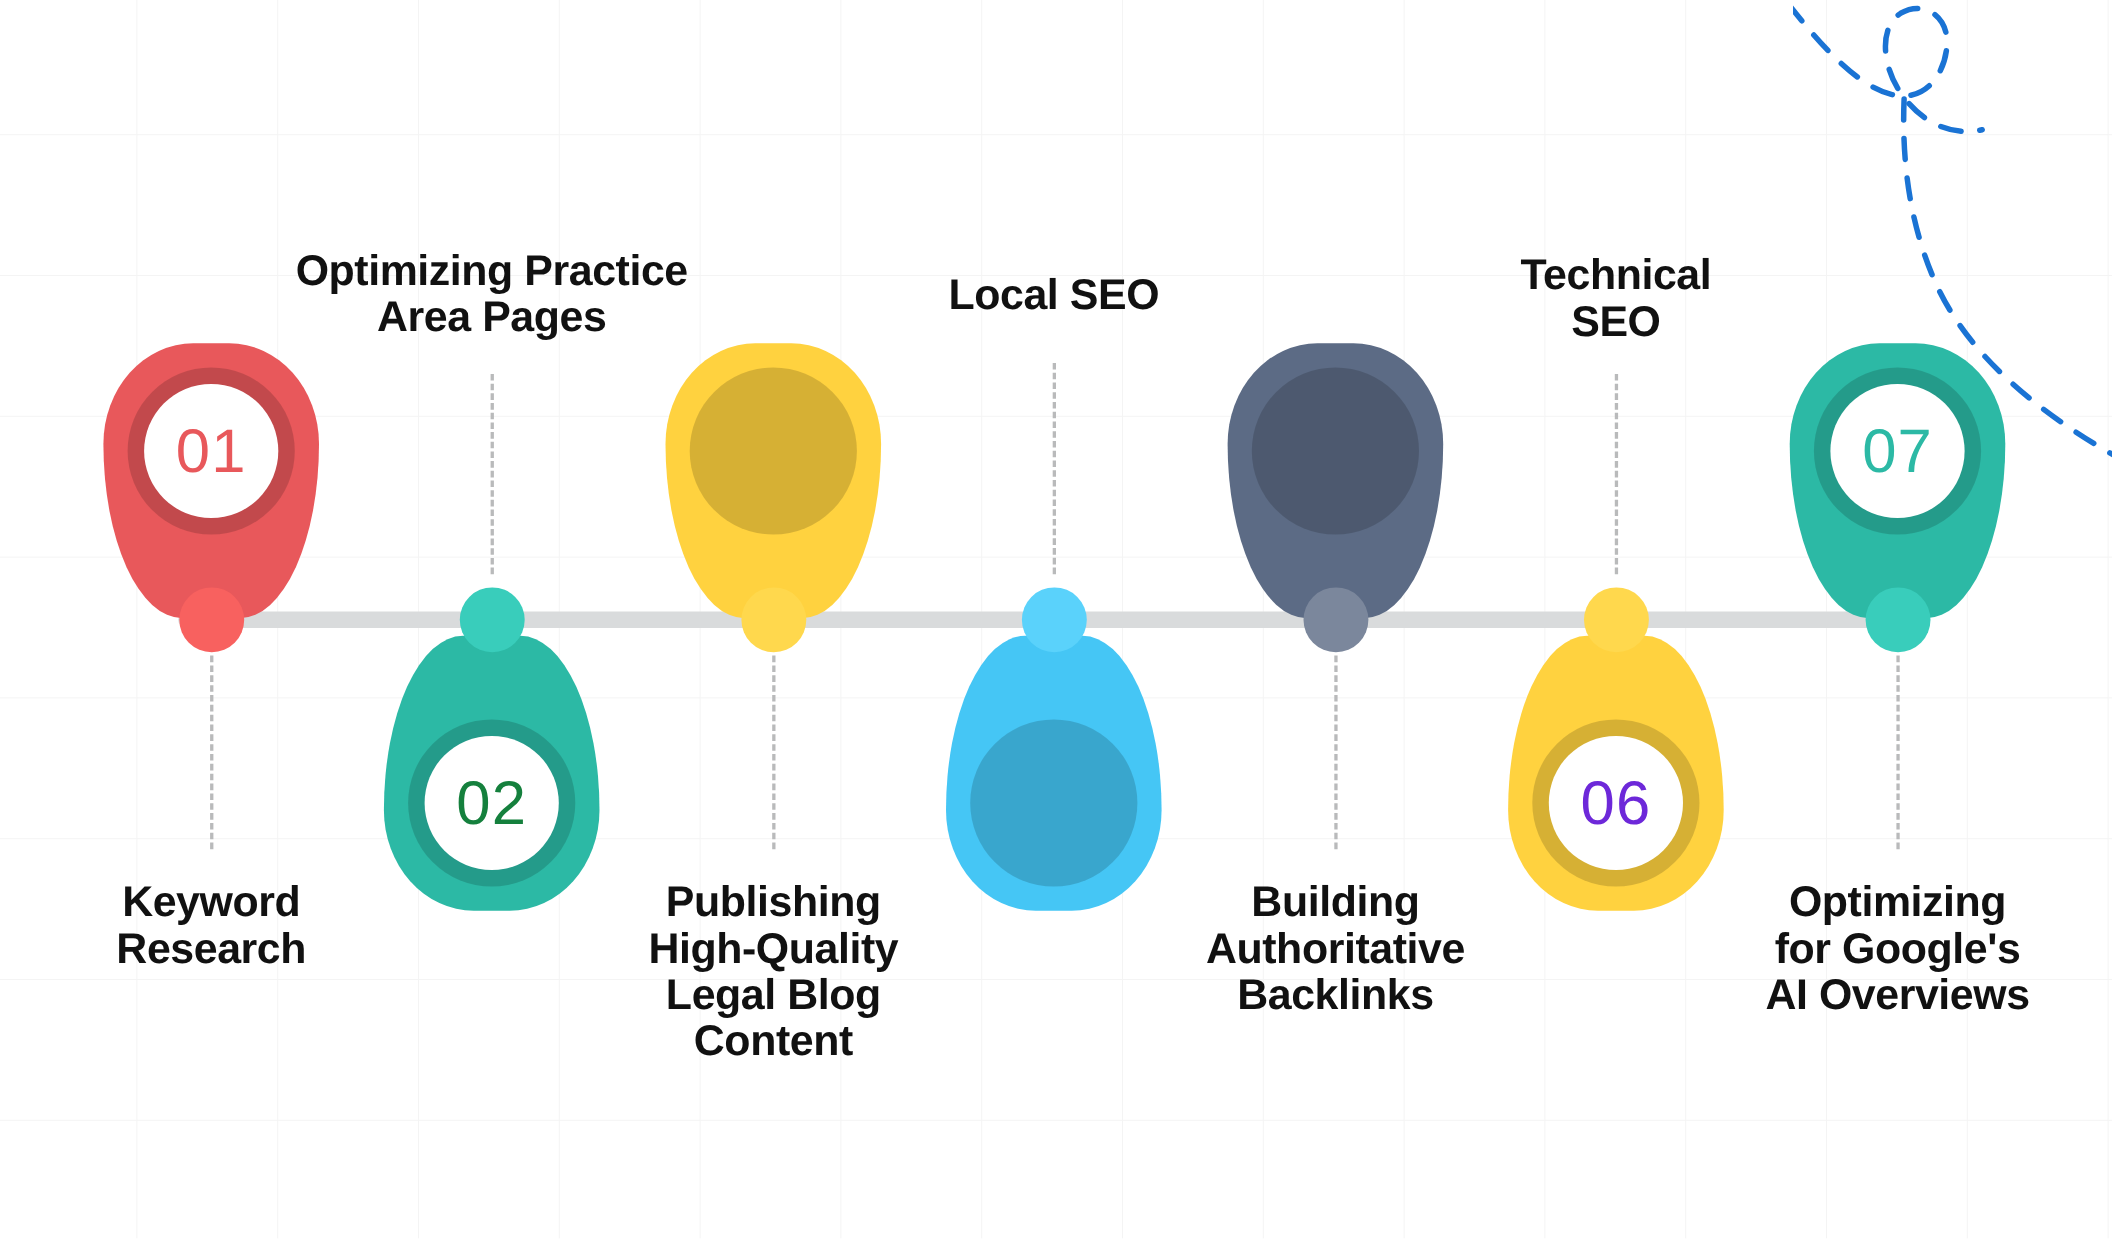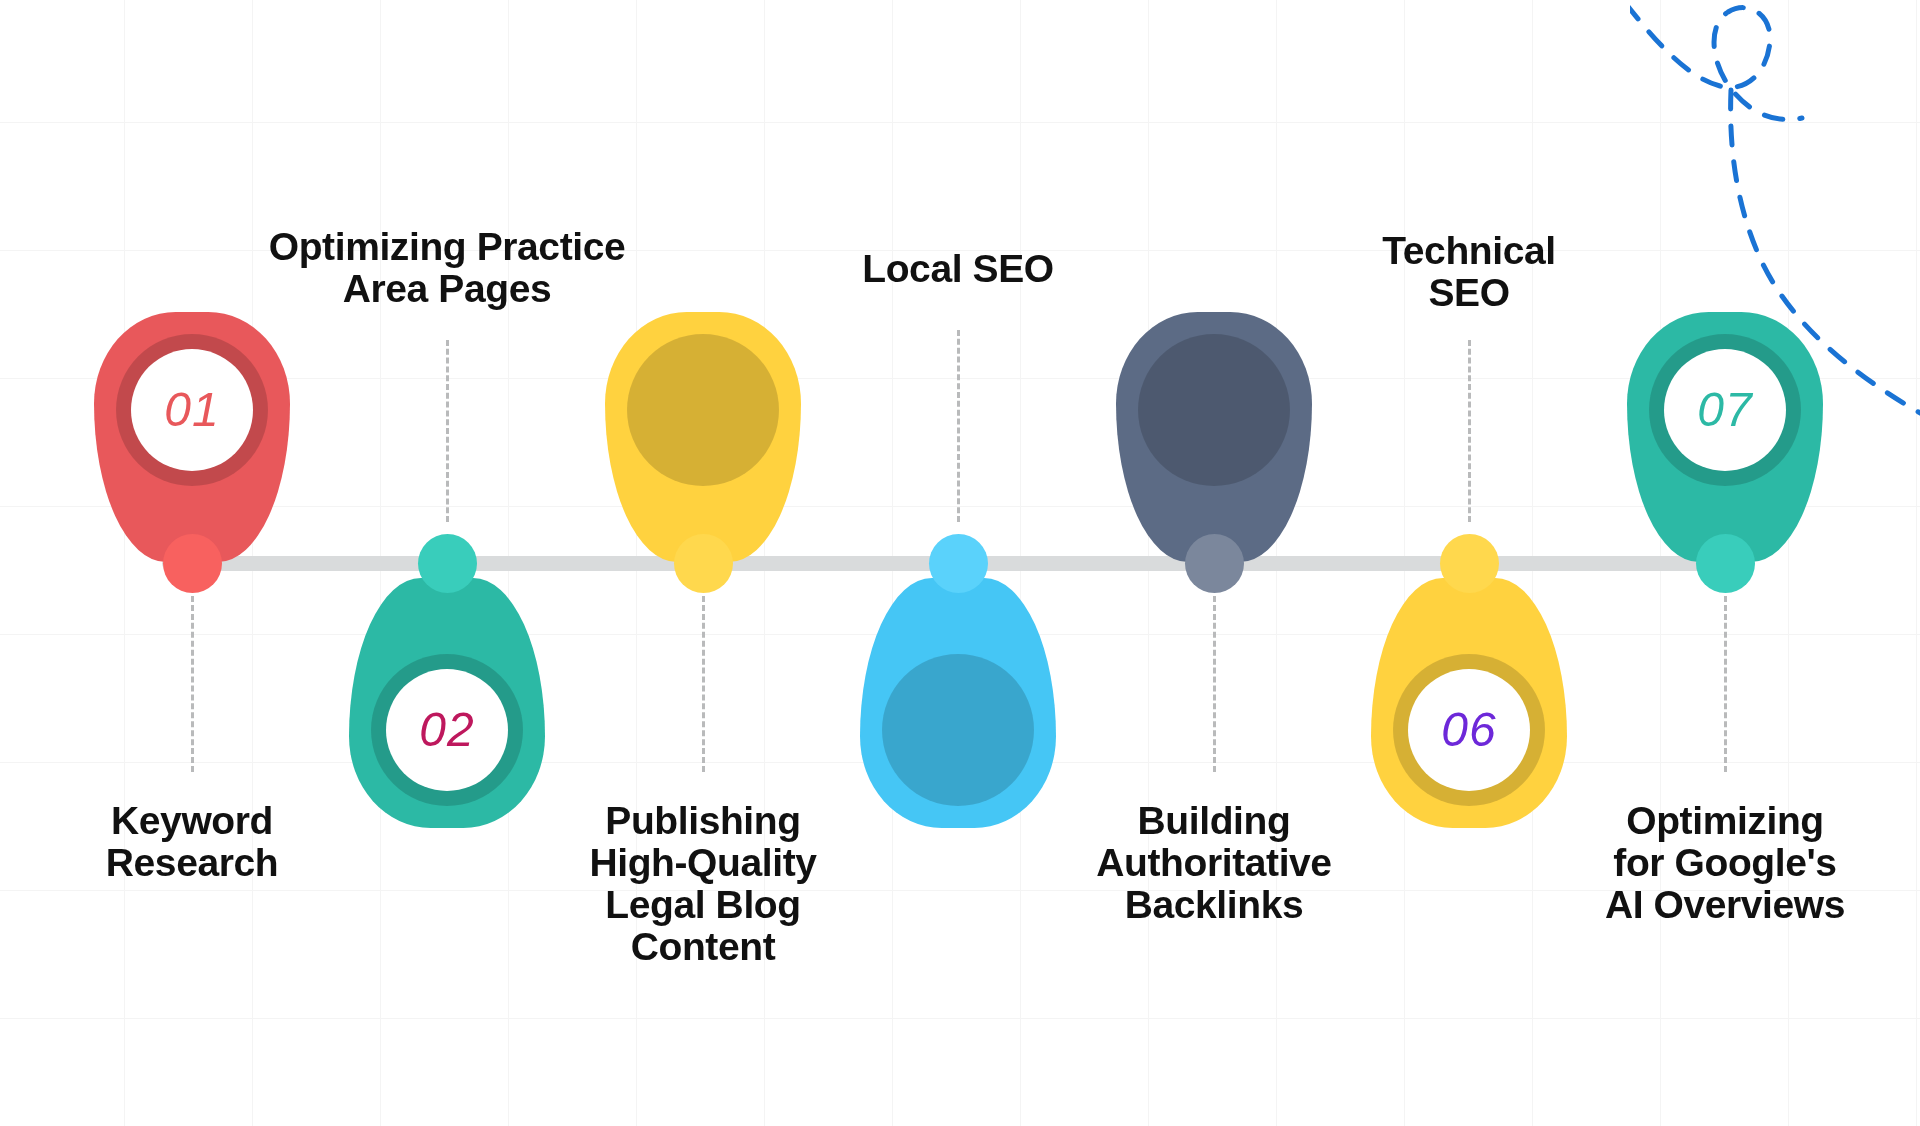--- a/index.html
+++ b/index.html
@@ -105,25 +105,24 @@
     background: #ffffff;
     display: flex;
     align-items: center;
     justify-content: center;
   }
   .pin-up   .pin-hole { top: 37px; }
   .pin-down .pin-hole { bottom: 37px; }
 
   .pin-num {
     font-family: "Liberation Sans", sans-serif;
-    font-size: 48px;
+    font-size: 56px;
     font-weight: 300;
     letter-spacing: 1px;
     line-height: 1;
-    font-style: italic;
   }
 
   
   .dot {
     position: absolute;
     left: 50%;
     top: 534px;
     width: 59px;
     height: 59px;
     margin-left: -29.5px;
@@ -183,21 +182,21 @@
     <div class="label label-bottom" style="top:800px;width:420px;">Keyword
 Research</div>
   </div>
 
   <div class="milestone" style="left:447px">
     <div class="connector" style="top:340px;height:182px;"></div>
     <div class="pin pin-down">
       <div class="pin-shape" style="background:#2cb9a5"></div>
       <div class="pin-ring"></div>
       <div class="pin-hole">
-        <span class="pin-num" style="color:#be185d">02</span>
+        <span class="pin-num" style="color:#15803d">02</span>
       </div>
     </div>
     <div class="dot" style="background:#39cdbb"></div>
     <div class="label label-top" style="top:226px;width:560px;">Optimizing Practice
 Area Pages</div>
   </div>
 
   <div class="milestone" style="left:703px">
     <div class="connector" style="top:596px;height:176px;"></div>
     <div class="pin pin-up">

